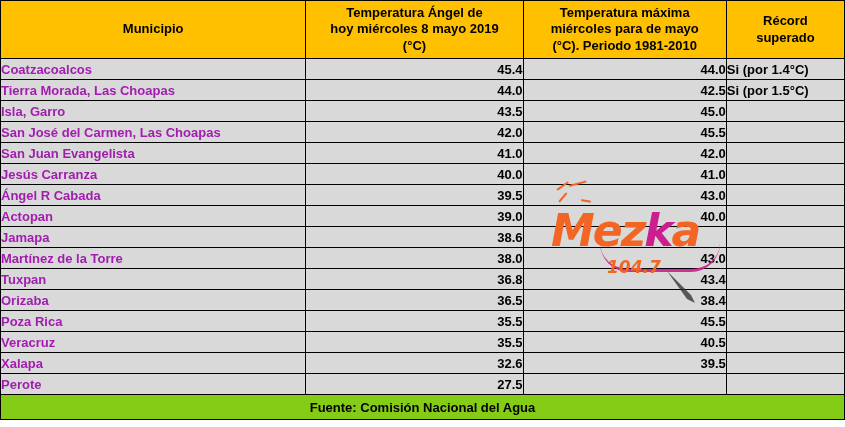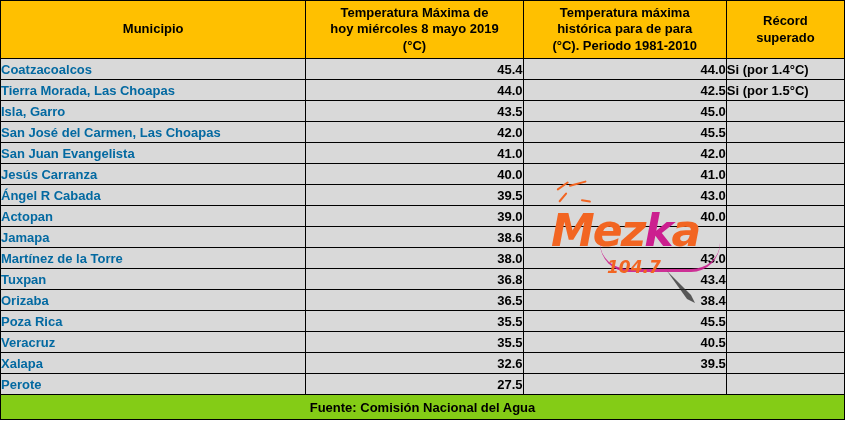--- a/index.html
+++ b/index.html
@@ -47,21 +47,21 @@
 
   tbody td {
     background: #d9d9d9;
     height: 21px;
     box-sizing: border-box;
   }
   td.muni {
     font-weight: bold;
     text-align: left;
     padding-left: 6px;
-    color: #0369a1;
+    color: #a21caf;
     font-size: 13.5px;
   }
   td.num {
     font-weight: bold;
     text-align: right;
     color: #000000;
     font-size: 13.5px;
   }
   td.rec {
     text-align: left;
@@ -160,27 +160,27 @@
       <col class="col-hoy">
       <col class="col-hist">
       <col class="col-rec">
     </colgroup>
     <thead>
       <tr>
         <th>
           <span>Municipio</span>
         </th>
         <th>
-          <div>Temperatura Máxima de</div>
+          <div>Temperatura Ángel de</div>
           <div>hoy miércoles 8 mayo 2019</div>
           <div>(°C)</div>
         </th>
         <th>
           <div>Temperatura máxima</div>
-          <div>histórica para de para</div>
+          <div>miércoles para de mayo</div>
           <div>(°C). Periodo 1981-2010</div>
         </th>
         <th>
           <div>Récord</div>
           <div>superado</div>
         </th>
       </tr>
     </thead>
     <tbody id="table-body">
         <tr>

